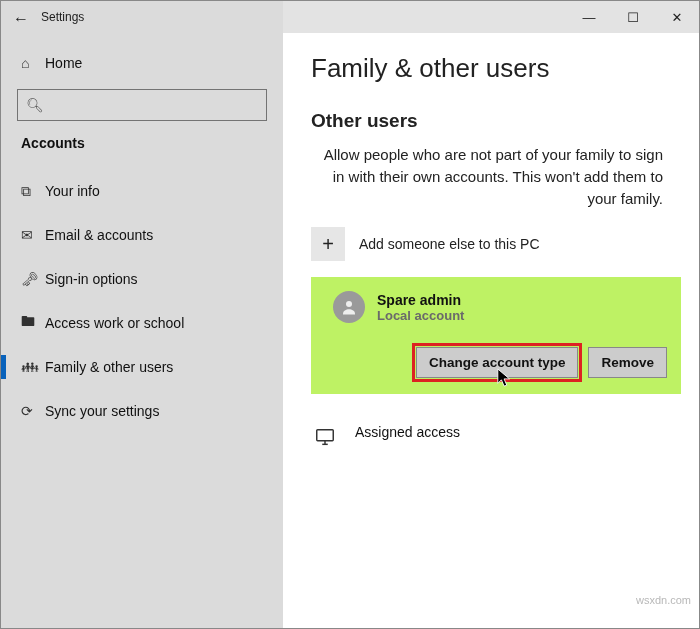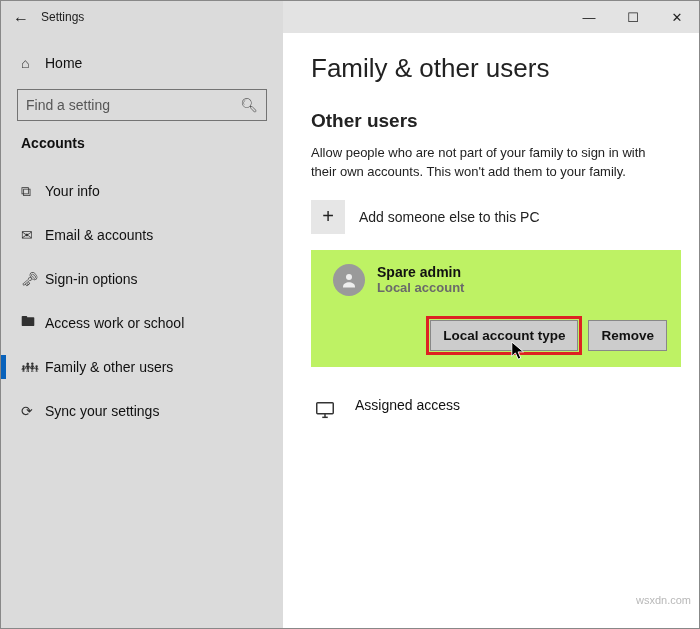--- a/index.html
+++ b/index.html
@@ -40,21 +40,21 @@
   .search .ph { flex: 1; color: #5a5a5a; font-size: 14px; }
   .search .sic { color: #555; font-size: 14px; }
   .cat-title { padding: 4px 16px 18px 20px; font-size: 14px; font-weight: 600; color: #111; }
   .nav-list .nav-row { height: 44px; font-size: 14px; }
   .nav-active-marker {
     position: absolute; left: 0; width: 5px; height: 24px; background: #0a66c2;
   }
   .content { flex: 1; padding: 16px 18px 0 28px; overflow: hidden; color: #222; }
   .page-title { font-size: 26px; font-weight: 400; margin: 4px 0 26px 0; }
   .section-h { font-size: 19px; font-weight: 700; margin: 6px 0 12px 0; }
-  .section-p { font-size: 13px; line-height: 1.45; color: #222; margin: 0 0 18px 0; max-width: 340px; }
+  .section-p { font-size: 15px; line-height: 1.45; color: #222; margin: 0 0 18px 12px; max-width: 340px; text-align: right; }
   .add-row { display: flex; align-items: center; gap: 14px; margin-bottom: 16px; }
   .plus-box {
     width: 34px; height: 34px; background: #e6e6e6; display: flex; align-items: center; justify-content: center;
     font-size: 20px; color: #222;
   }
   .add-label { font-size: 14px; }
   .user-card {
     background: #bef264; padding: 14px 14px 16px 22px; position: relative; font-weight: bold;
   }
   .user-head { display: flex; align-items: center; gap: 12px; }
@@ -102,21 +102,20 @@
   </div>
 
   <div class="body">
     <div class="sidebar">
       <div class="nav-row home-row">
         <span class="ic">⌂</span>
         <span class="label">Home</span>
       </div>
       <div class="search-wrap">
         <div class="search">
-          <span class="ph">Find a setting</span>
           <span class="sic">🔍︎</span>
         </div>
       </div>
       <div class="cat-title">Accounts</div>
 
       <div class="nav-list">
         <div class="nav-row">
           <span class="ic">⧉</span>
           <span class="label">Your info</span>
         </div>
@@ -163,21 +162,21 @@
                 <path d="M4 21c0-4 4-6 8-6s8 2 8 6v1H4z"></path>
               </svg>
           </div>
           <div class="user-meta">
             <div class="uname">Spare admin</div>
             <div class="utype">Local account</div>
           </div>
         </div>
         <div class="user-actions">
           <div style="position:relative;">
-            <div class="btn highlight">Local account type</div>
+            <div class="btn highlight">Change account type</div>
             <svg class="cursor" style="left:80px; top:20px;" viewBox="0 0 20 24">
               <path d="M2 2 L2 18 L6 14 L9 21 L12 20 L9 13 L15 13 Z" fill="#000" stroke="#fff" stroke-width="1"></path>
             </svg>
           </div>
           <div class="btn">Remove</div>
         </div>
       </div>
 
       <div class="kiosk-sec">
         <div class="kiosk-row">

